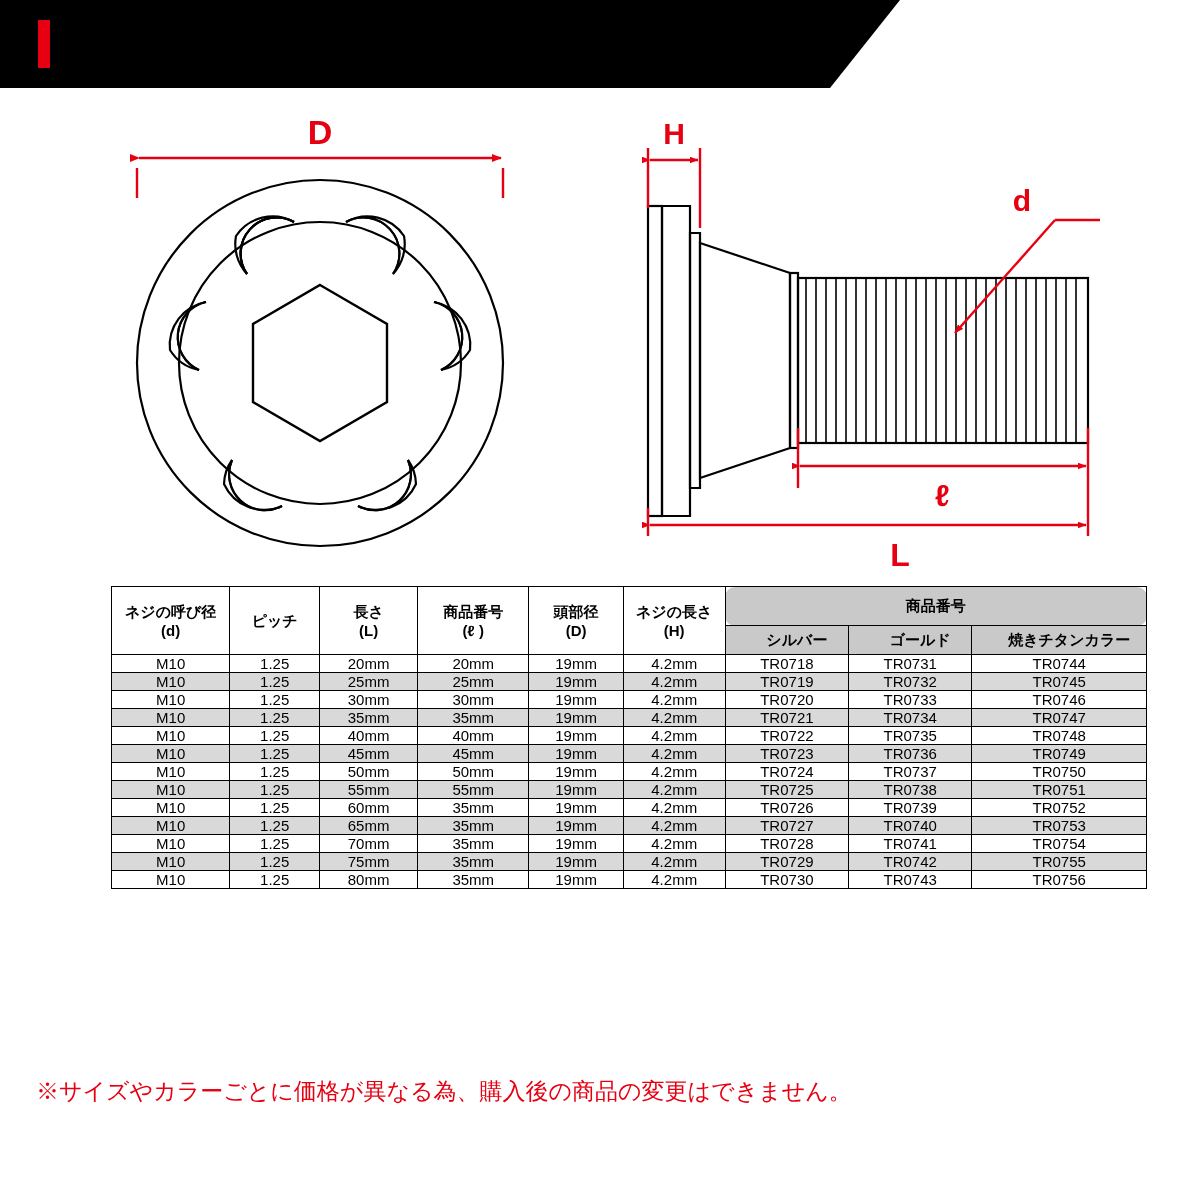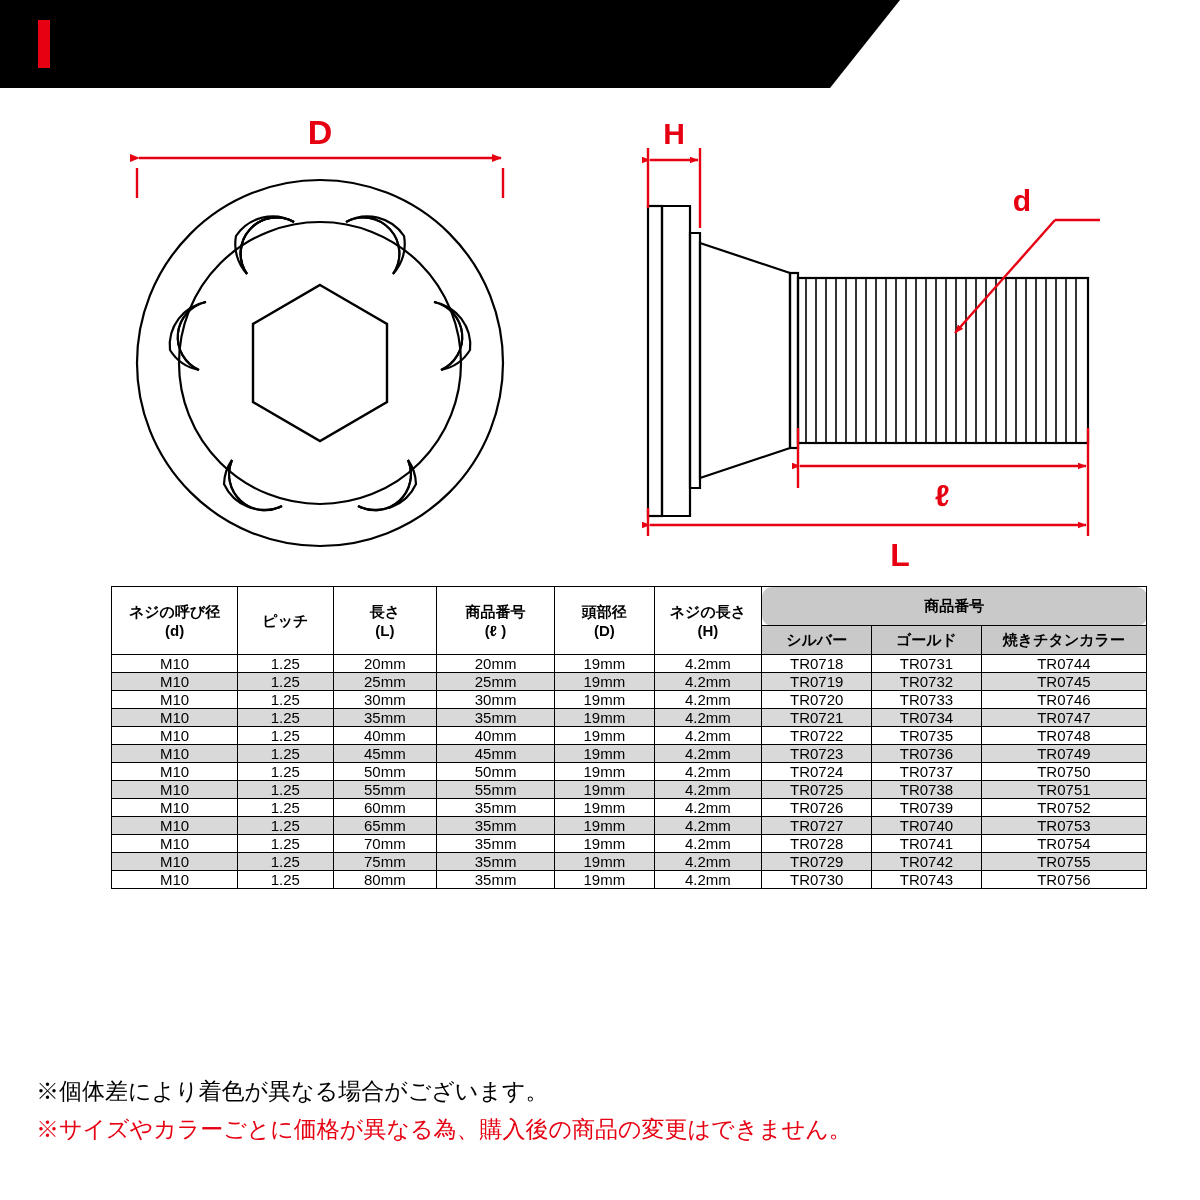--- a/index.html
+++ b/index.html
@@ -52,21 +52,21 @@
   }
   thead th{
     font-weight:bold;
     font-size:15px;
     background:#fff;
   }
   thead th.shade{
     background:#c9c9c9;
   }
   .hdr-main{height:38px;border-radius:10px;}
-  .hdr-sub{height:28px;}
+  .hdr-sub{height:28px;padding-left:20px;}
   .hdr-two{height:66px;}
   tbody tr{height:16px;border-radius:8px;}
   tbody tr.alt td{background:#d9d9d9;}
   .u1{display:block;line-height:19px;}
   .u2{display:block;line-height:19px;}
   
   .notes{
     position:absolute;left:36px;top:1072px;width:1140px;
   }
   .note{
@@ -383,15 +383,14 @@
         <td>4.2mm</td>
         <td>TR0730</td>
         <td>TR0743</td>
         <td>TR0756</td>
       </tr>
     </tbody>
   </table>
 </div>
 
 <div class="notes">
-  <div class="note">※個体差により着色が異なる場合がございます。</div>
   <div class="note red">※サイズやカラーごとに価格が異なる為、購入後の商品の変更はできません。</div>
 </div>
 
 </body></html>

